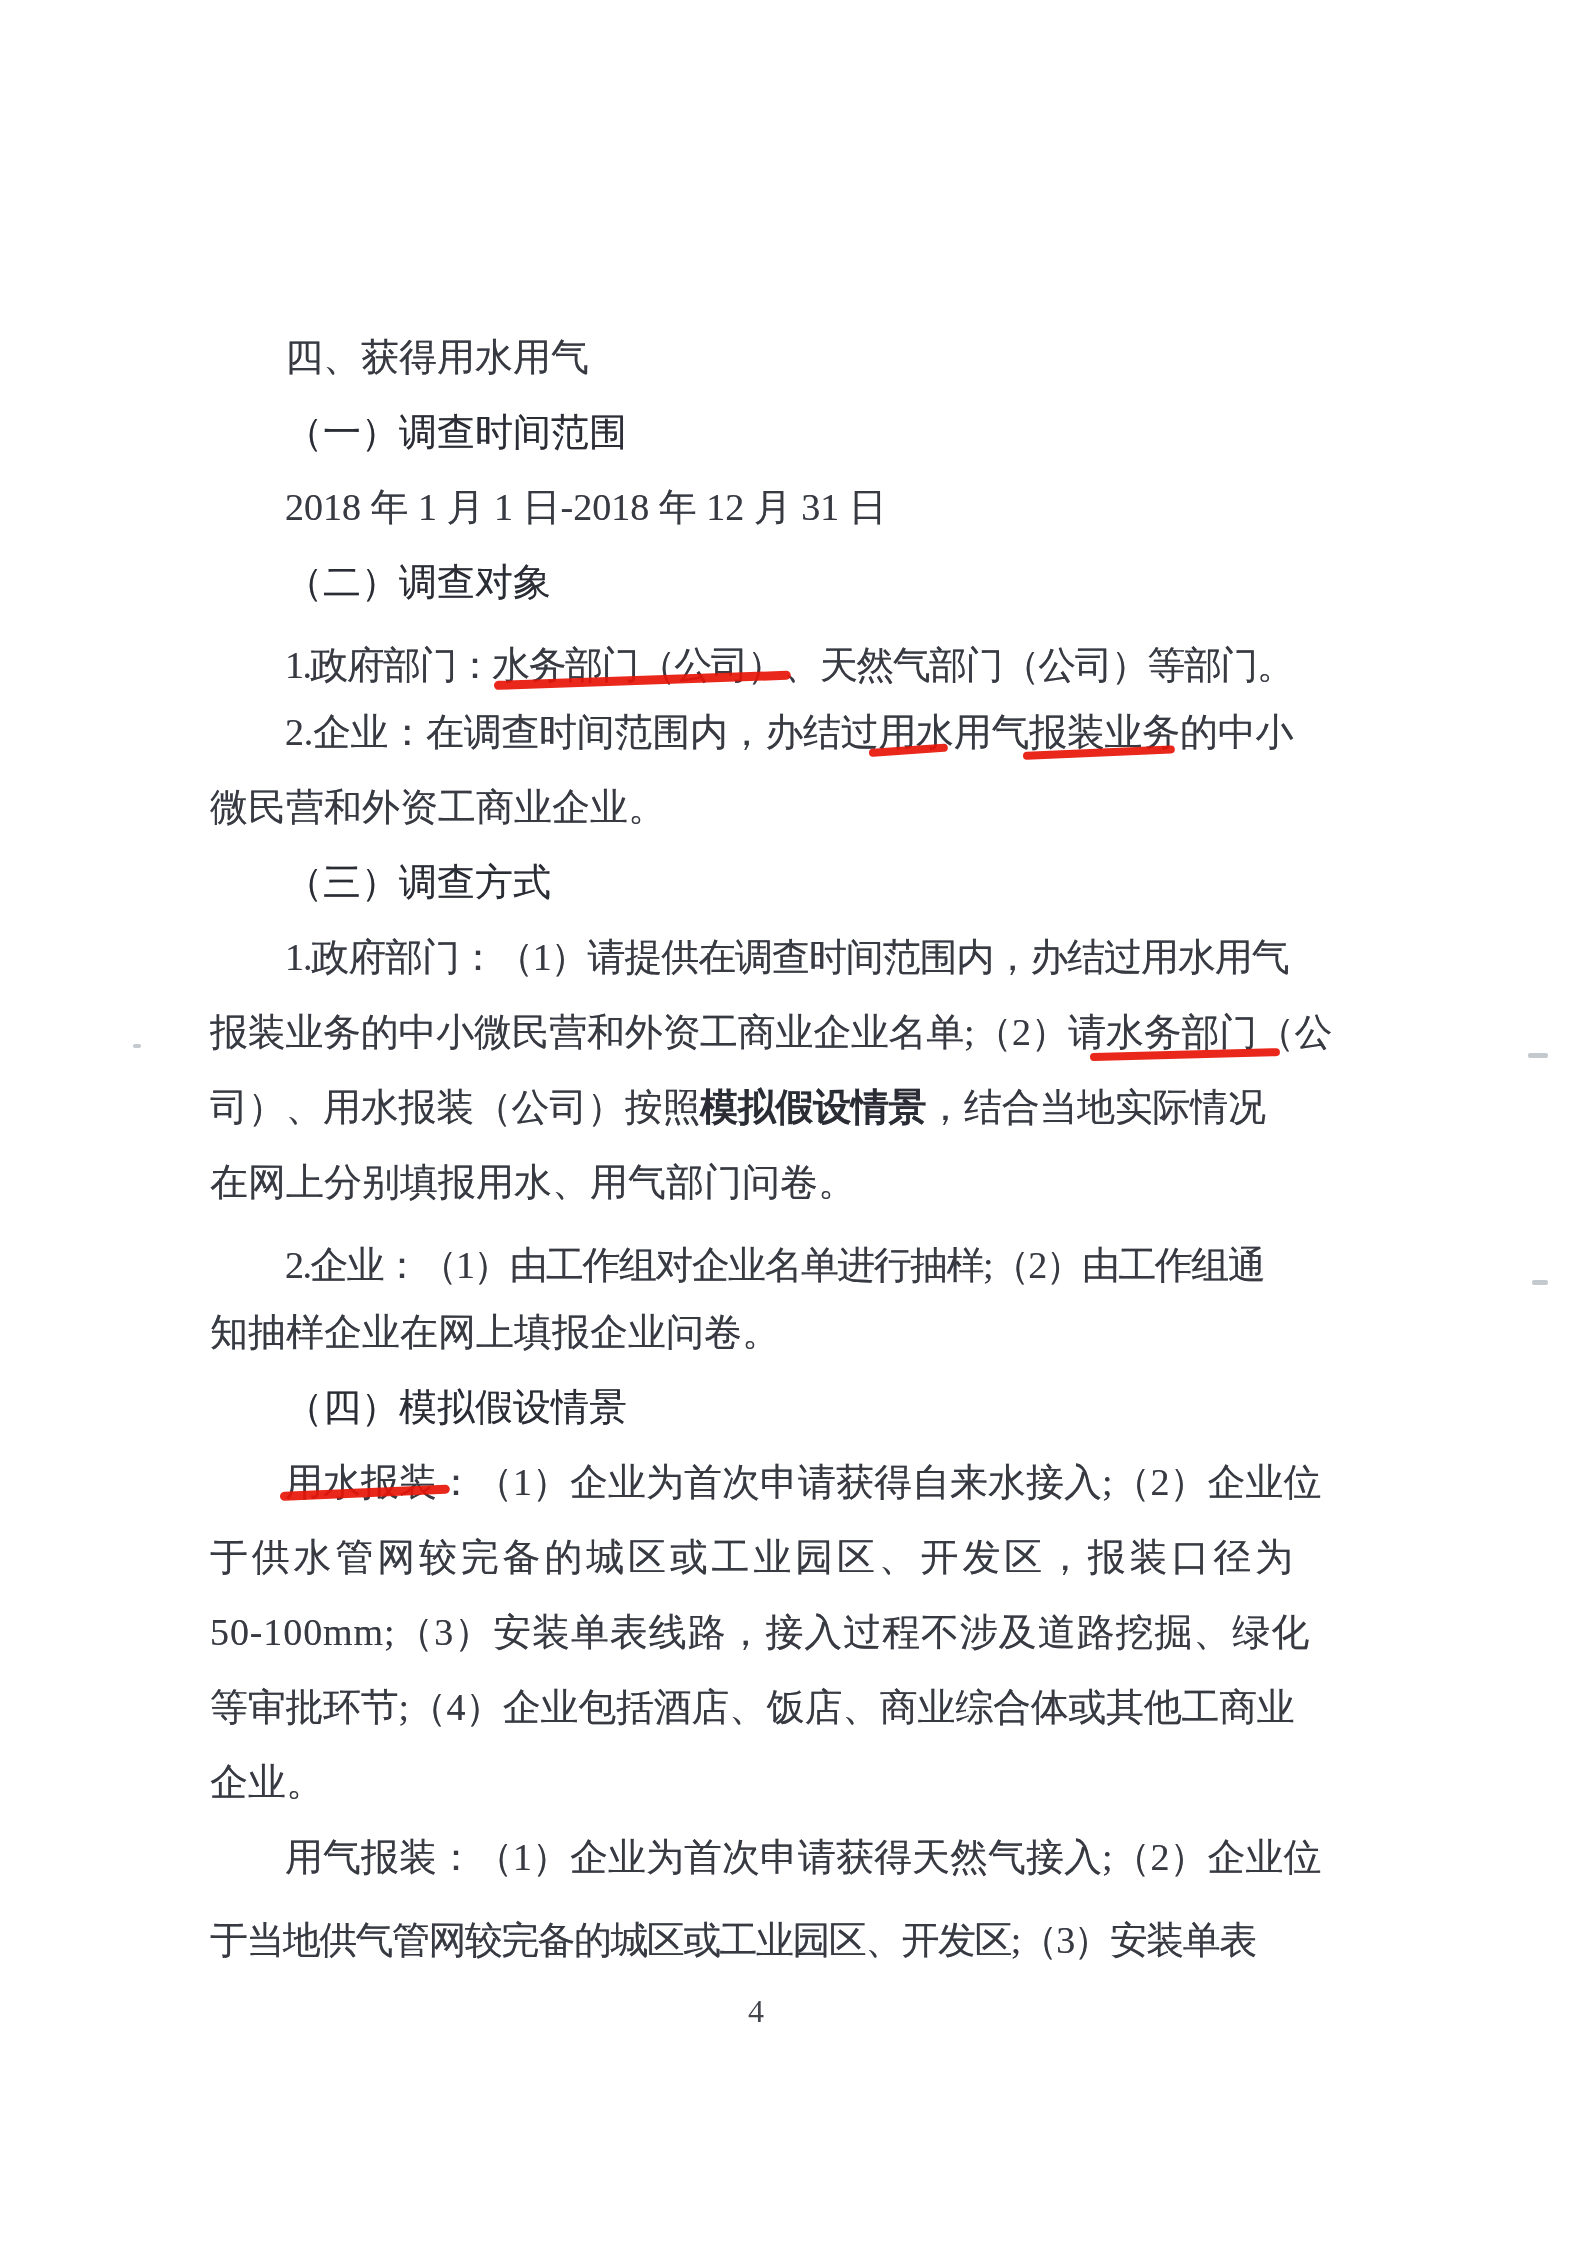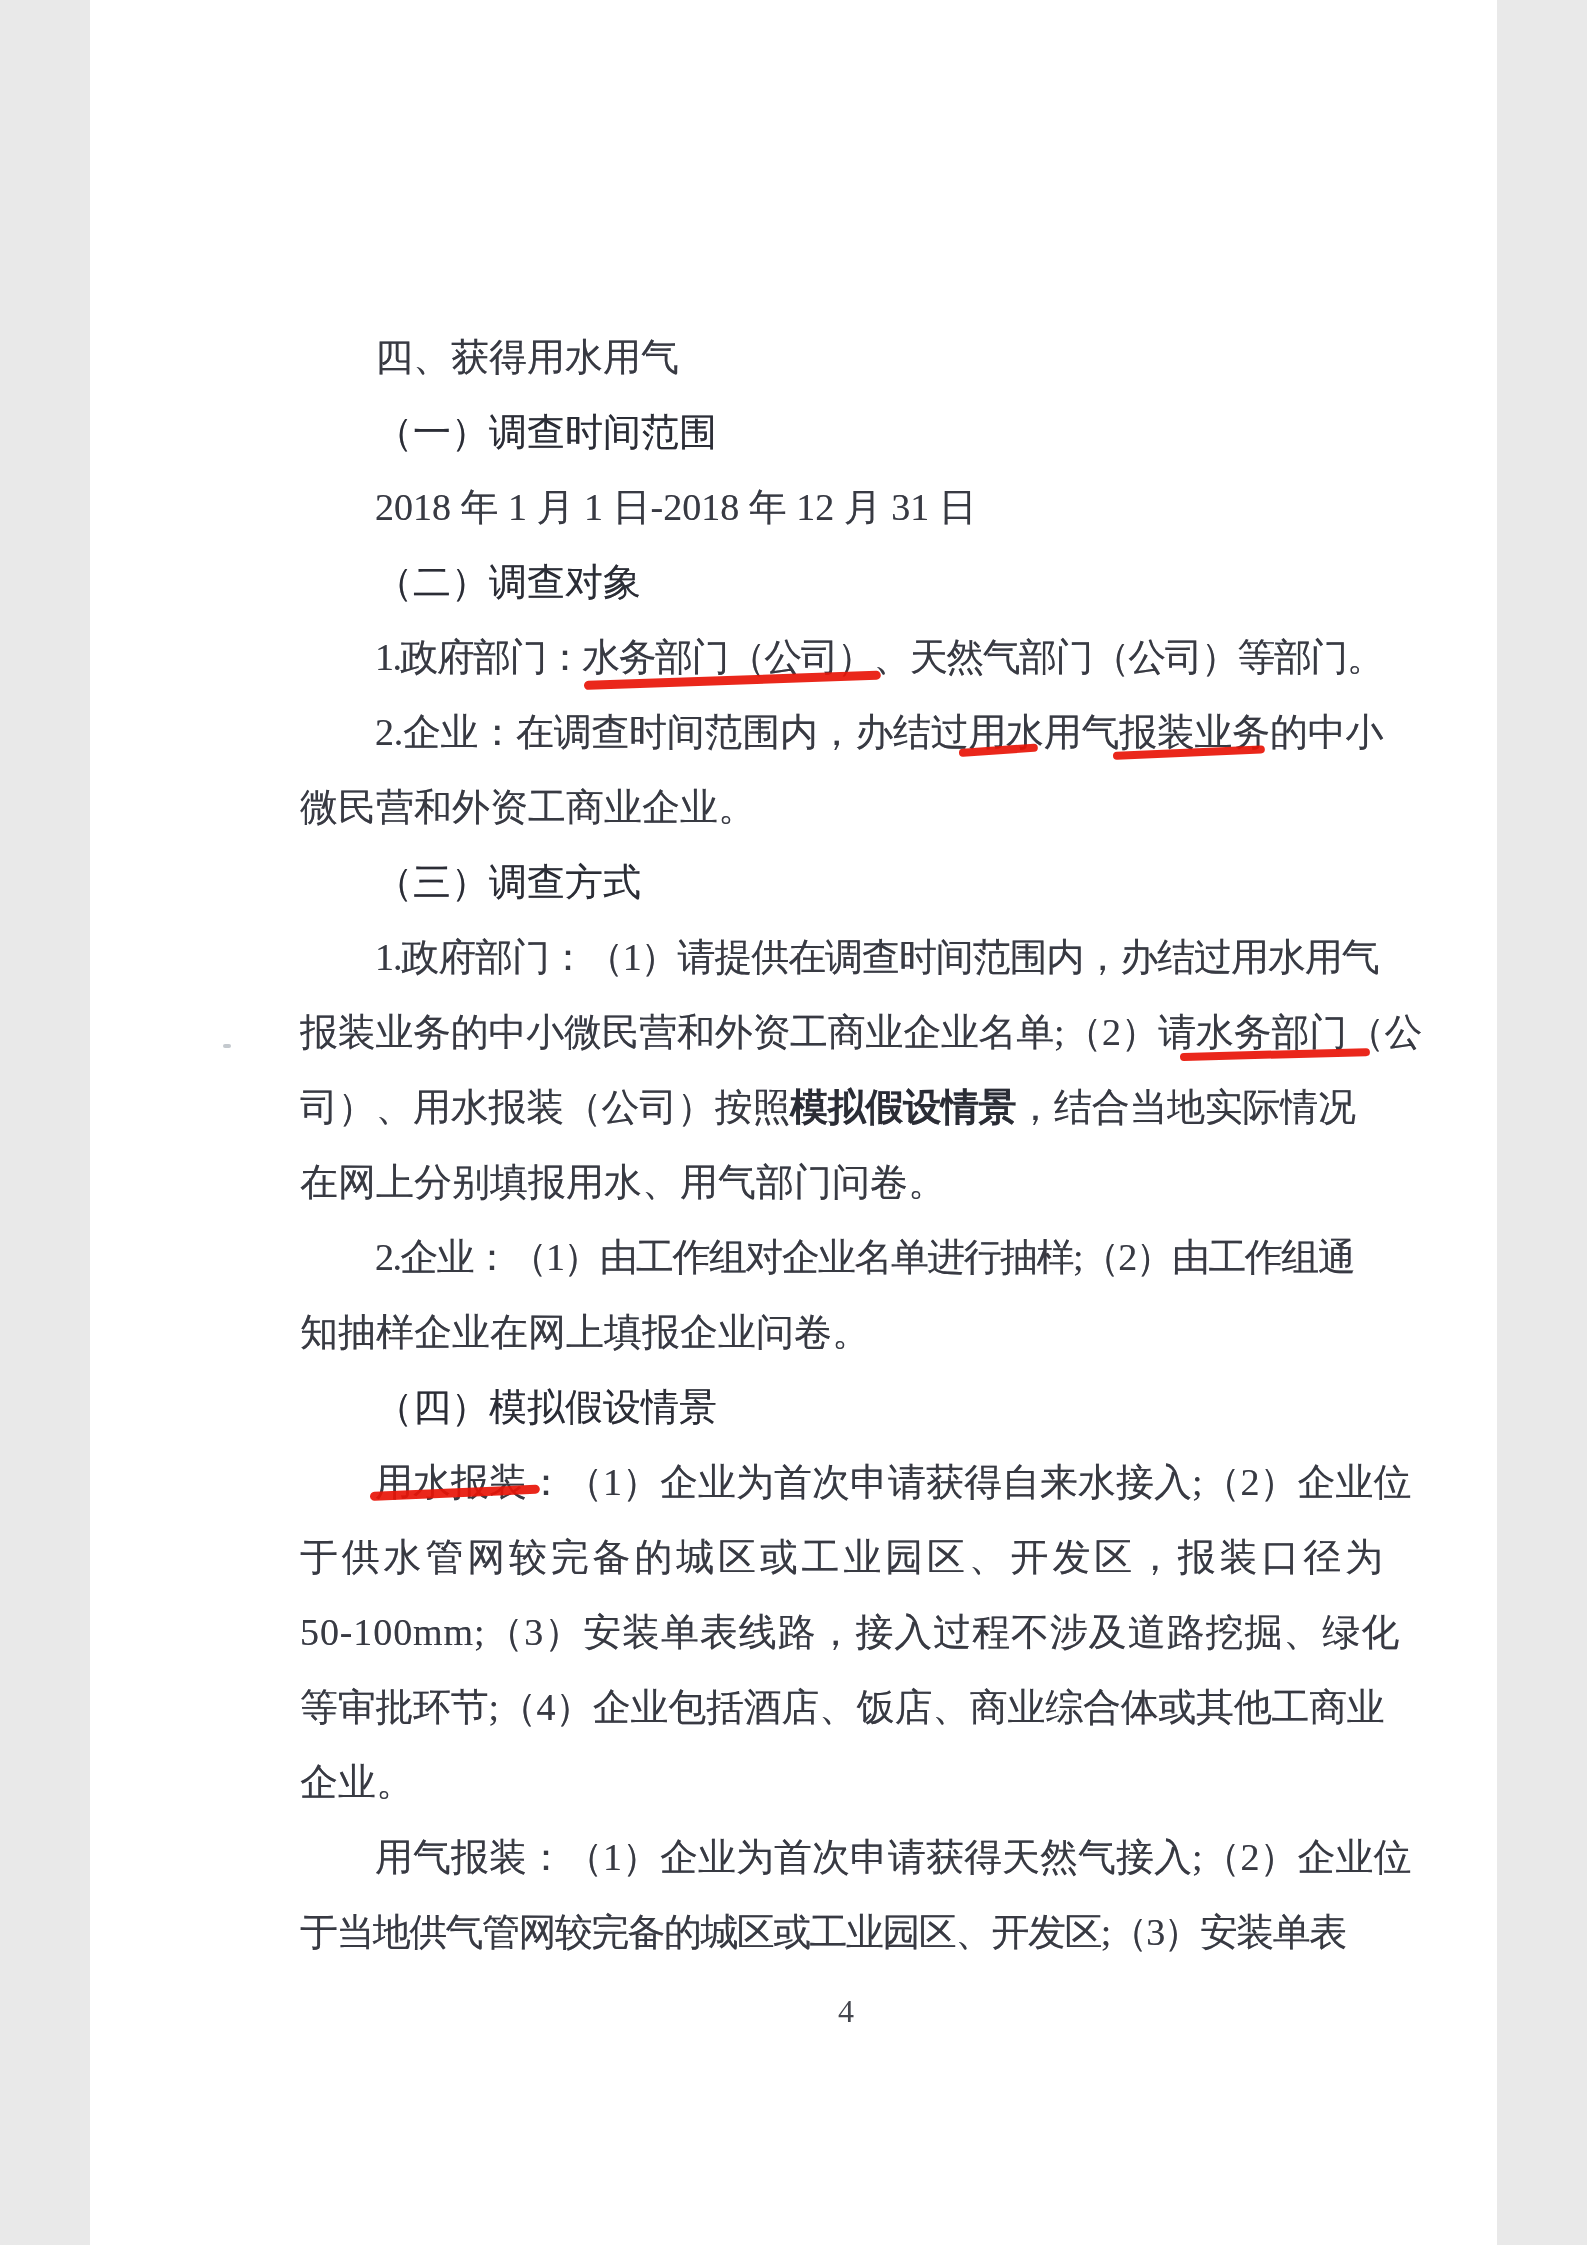--- a/index.html
+++ b/index.html
@@ -5,42 +5,42 @@
   :root{
     --ink:#383a42;
     --heading-ink:#2b2d35;
     --red:#e81508;
     --paper:#ffffff;
     --artifact:#c4c9ce;
   }
   html,body{margin:0;padding:0;background:#e9e9e9;}
   .page{
     position:relative;
-    width:1407px;height:2245px;
+    width:1587px;height:2245px;
     margin:0 auto;
     background:var(--paper);
     font-family:"Liberation Serif","DejaVu Serif",serif;
     color:var(--ink);
     overflow:hidden;
   }
   .line{
     position:absolute;
     left:210px;
     font-size:38px;
     line-height:46px;
     white-space:nowrap;
     letter-spacing:0;
     color:var(--ink);
     
     text-shadow:0 0 0.6px rgba(60,64,90,.55);
   }
   .indent{left:285px;}
   .heading{font-weight:400;color:var(--heading-ink);}
   .b{font-weight:700;color:var(--heading-ink);}
-  .ls-n16{letter-spacing:-1.6px;}
+  .ls-n16{letter-spacing:-1.6px;margin-top:8px;}
   .ls-n11{letter-spacing:-1.1px;}
   .ls-n03{letter-spacing:-0.3px;}
   .ls-p38{letter-spacing:3.8px;}
   .ls-p09{letter-spacing:0.9px;}
   .redline{
     position:absolute;
     height:9px;
     background:var(--red);
     border-radius:5px;
     transform-origin:left center;

